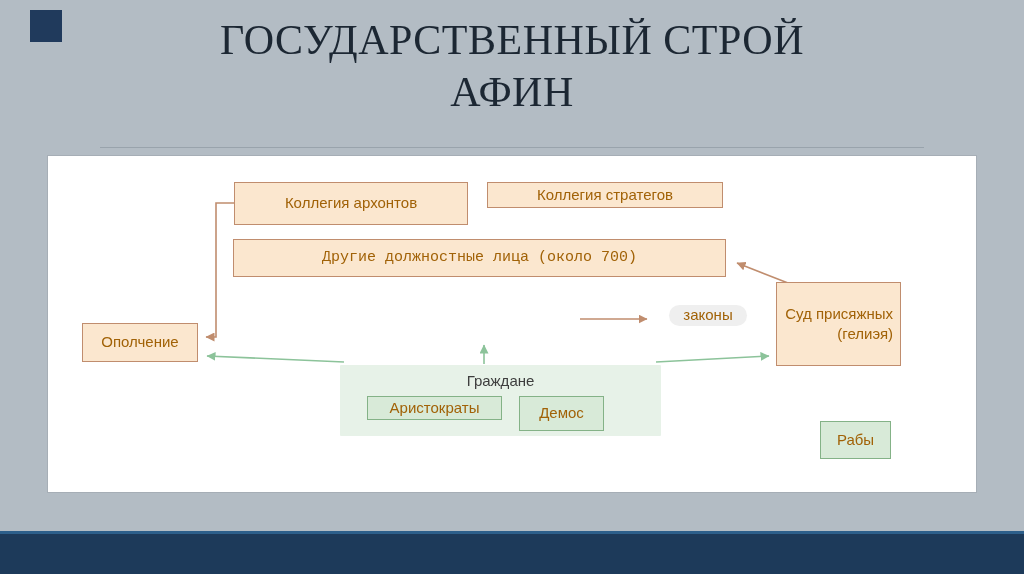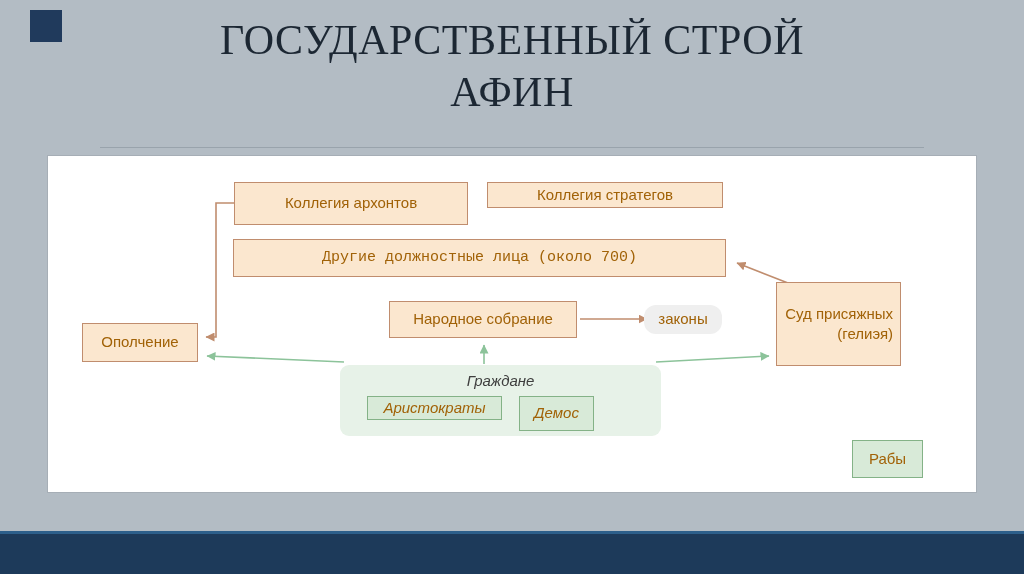--- a/index.html
+++ b/index.html
@@ -33,36 +33,36 @@
     border-top:3px solid var(--footer_edge, #2d5f8b);
   }
   .box {
     position:absolute; display:flex; align-items:center; justify-content:center;
     text-align:right; font-size:15px; color:#a16207;
     box-sizing:border-box; padding:2px 6px; line-height:1.35;
   }
   .beige { background: var(--beige_fill, #fbe7cf); border:1px solid var(--beige_border, #c08d6e); }
   .green { background: var(--green_fill, #d8ead8); border:1px solid var(--green_border, #84b287); }
   .chip  { background: var(--chip, #efefef); }
-  .green-area { background: var(--green_area, #e7f2e8); border-radius:9px;font-style:italic; }
+  .green-area { background: var(--green_area, #e7f2e8); border-radius:1px; }
 
   .b-archons     { left:234px; top:182px; width:234px; height:43px; }
   .b-strategists { left:487px; top:182px; width:236px; height:26px; }
   .b-officials   { left:233px; top:239px; width:493px; height:38px;font-family:Liberation Mono, monospace; }
   .b-assembly    { left:389px; top:301px; width:188px; height:37px; }
-  .b-laws        { left:644px; top:305px; width:78px;  height:29px;border-radius:12px; }
+  .b-laws        { left:669px; top:305px; width:78px;  height:21px;border-radius:12px; }
   .b-court       { left:776px; top:282px; width:125px; height:84px; padding:4px 7px; }
   .b-militia     { left:82px;  top:323px; width:116px; height:39px; }
   .b-citizens    { position:absolute; left:340px; top:365px; width:321px; height:71px; }
   .citizens-label{ position:absolute; top:7px; left:0; right:0; text-align:center;
                    font-size:15px; color:#3e3e3e; }
   .b-aristocrats { left:27px;  top:31px; width:135px; height:24px; }
-  .b-demos       { left:179px; top:31px; width:75px;  height:35px; }
+  .b-demos       { left:179px; top:31px; width:85px;  height:35px; }
   .b-settlers    { left:75px;  top:432px; width:144px; height:38px; }
-  .b-slaves      { left:820px; top:440px; width:71px;  height:38px;margin-left:32px; }
+  .b-slaves      { left:820px; top:421px; width:71px;  height:38px; }
 
   .arrows { position:absolute; left:0; top:0; width:1024px; height:574px;
             pointer-events:none; }
 </style>
 </head>
 <body>
 
 <div class="slide">
 
   <div class="accent"></div>
@@ -92,21 +92,20 @@
     <line x1="344" y1="362" x2="207" y2="356" stroke="var(--arrow_green, #8cc39a)" stroke-width="1.6" marker-end="url(#mGreen)"></line>
     <line x1="656" y1="362" x2="769" y2="356" stroke="var(--arrow_green, #8cc39a)" stroke-width="1.6" marker-end="url(#mGreen)"></line>
   </svg>
 
   <div class="box beige b-archons">Коллегия архонтов</div>
 
   <div class="box beige b-strategists">Коллегия стратегов</div>
 
   <div class="box beige b-officials">Другие должностные лица (около 700)</div>
 
-  <div class="box beige b-assembly">Народное собрание</div>
 
   <div class="box chip b-laws">законы</div>
 
   <div class="box beige b-court">Суд присяжных (гелиэя)</div>
 
   <div class="box beige b-militia">Ополчение</div>
 
   <div class="b-citizens green-area">
     <div class="citizens-label">Граждане</div>
     <div class="box green b-aristocrats">Аристократы</div>

